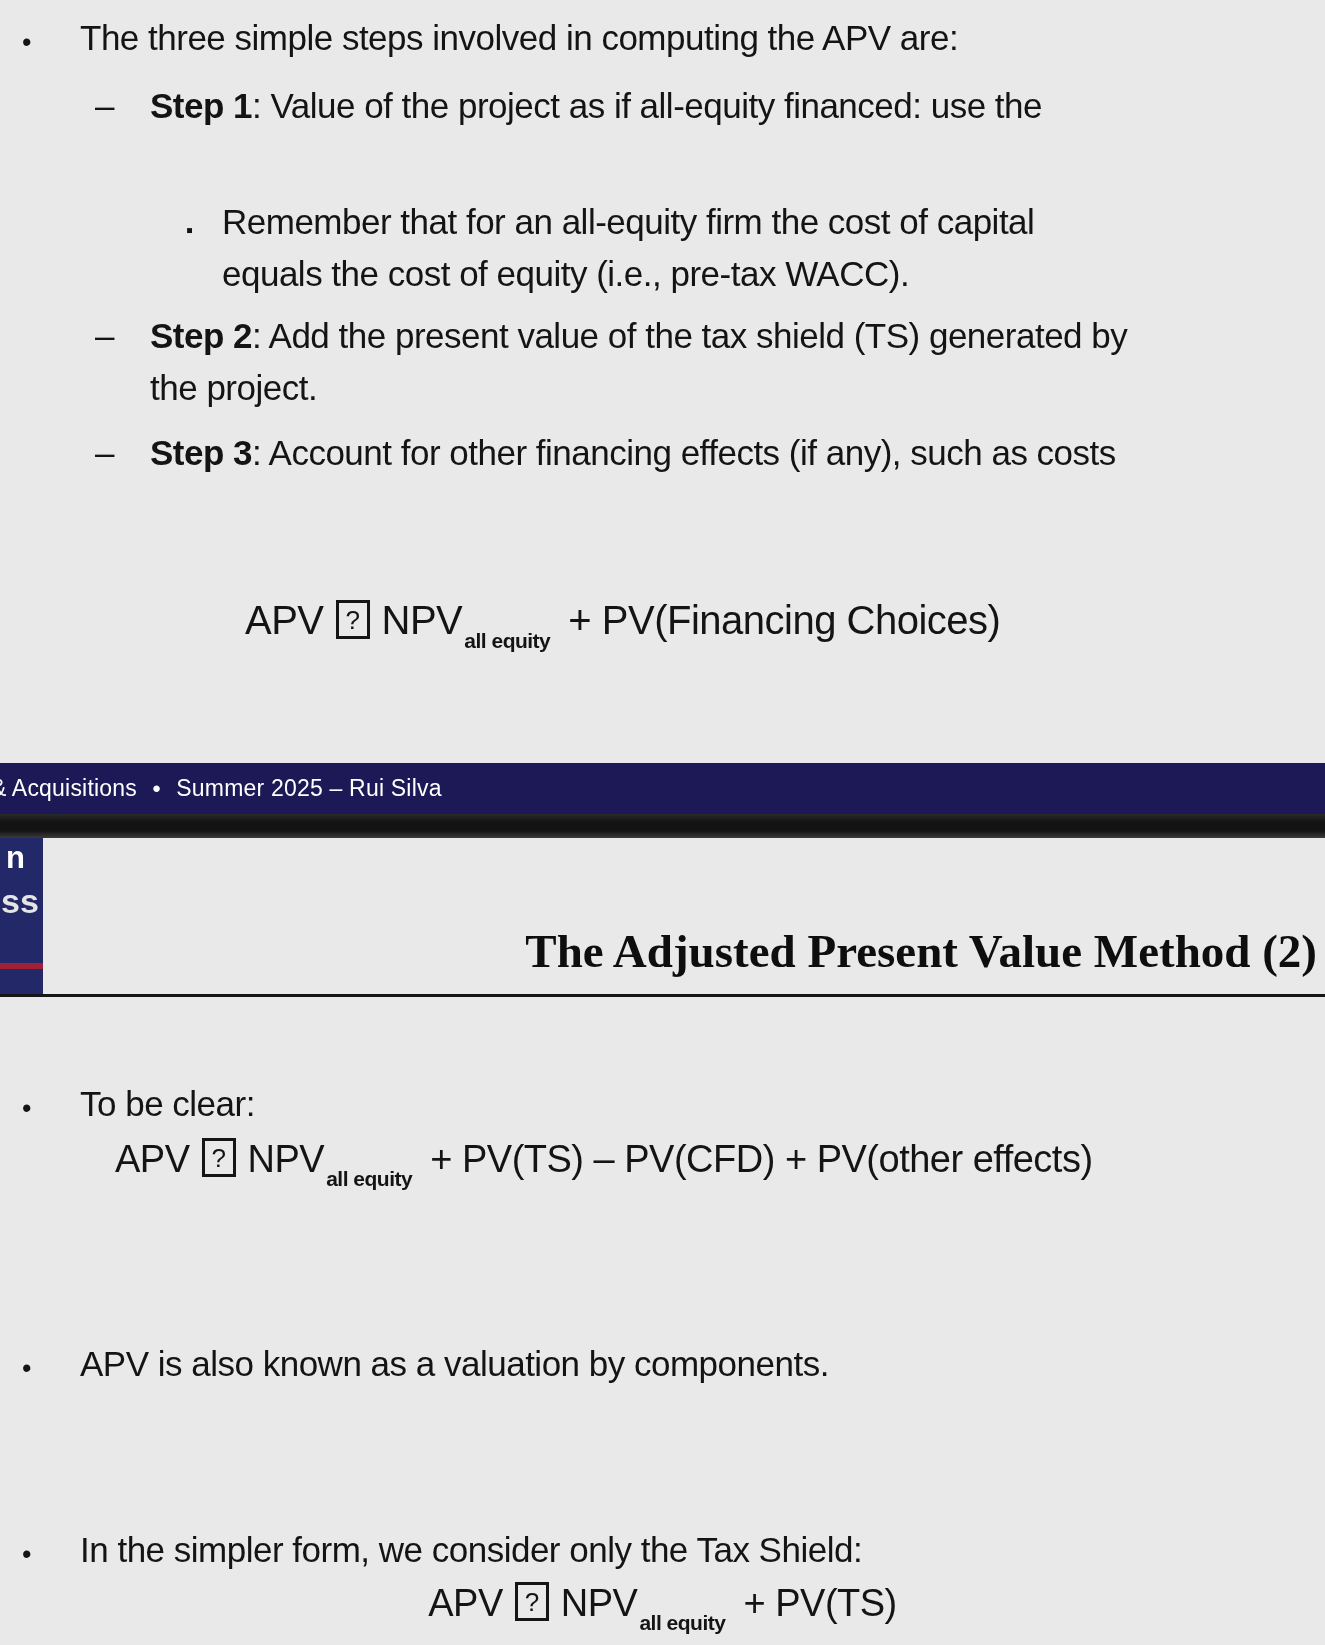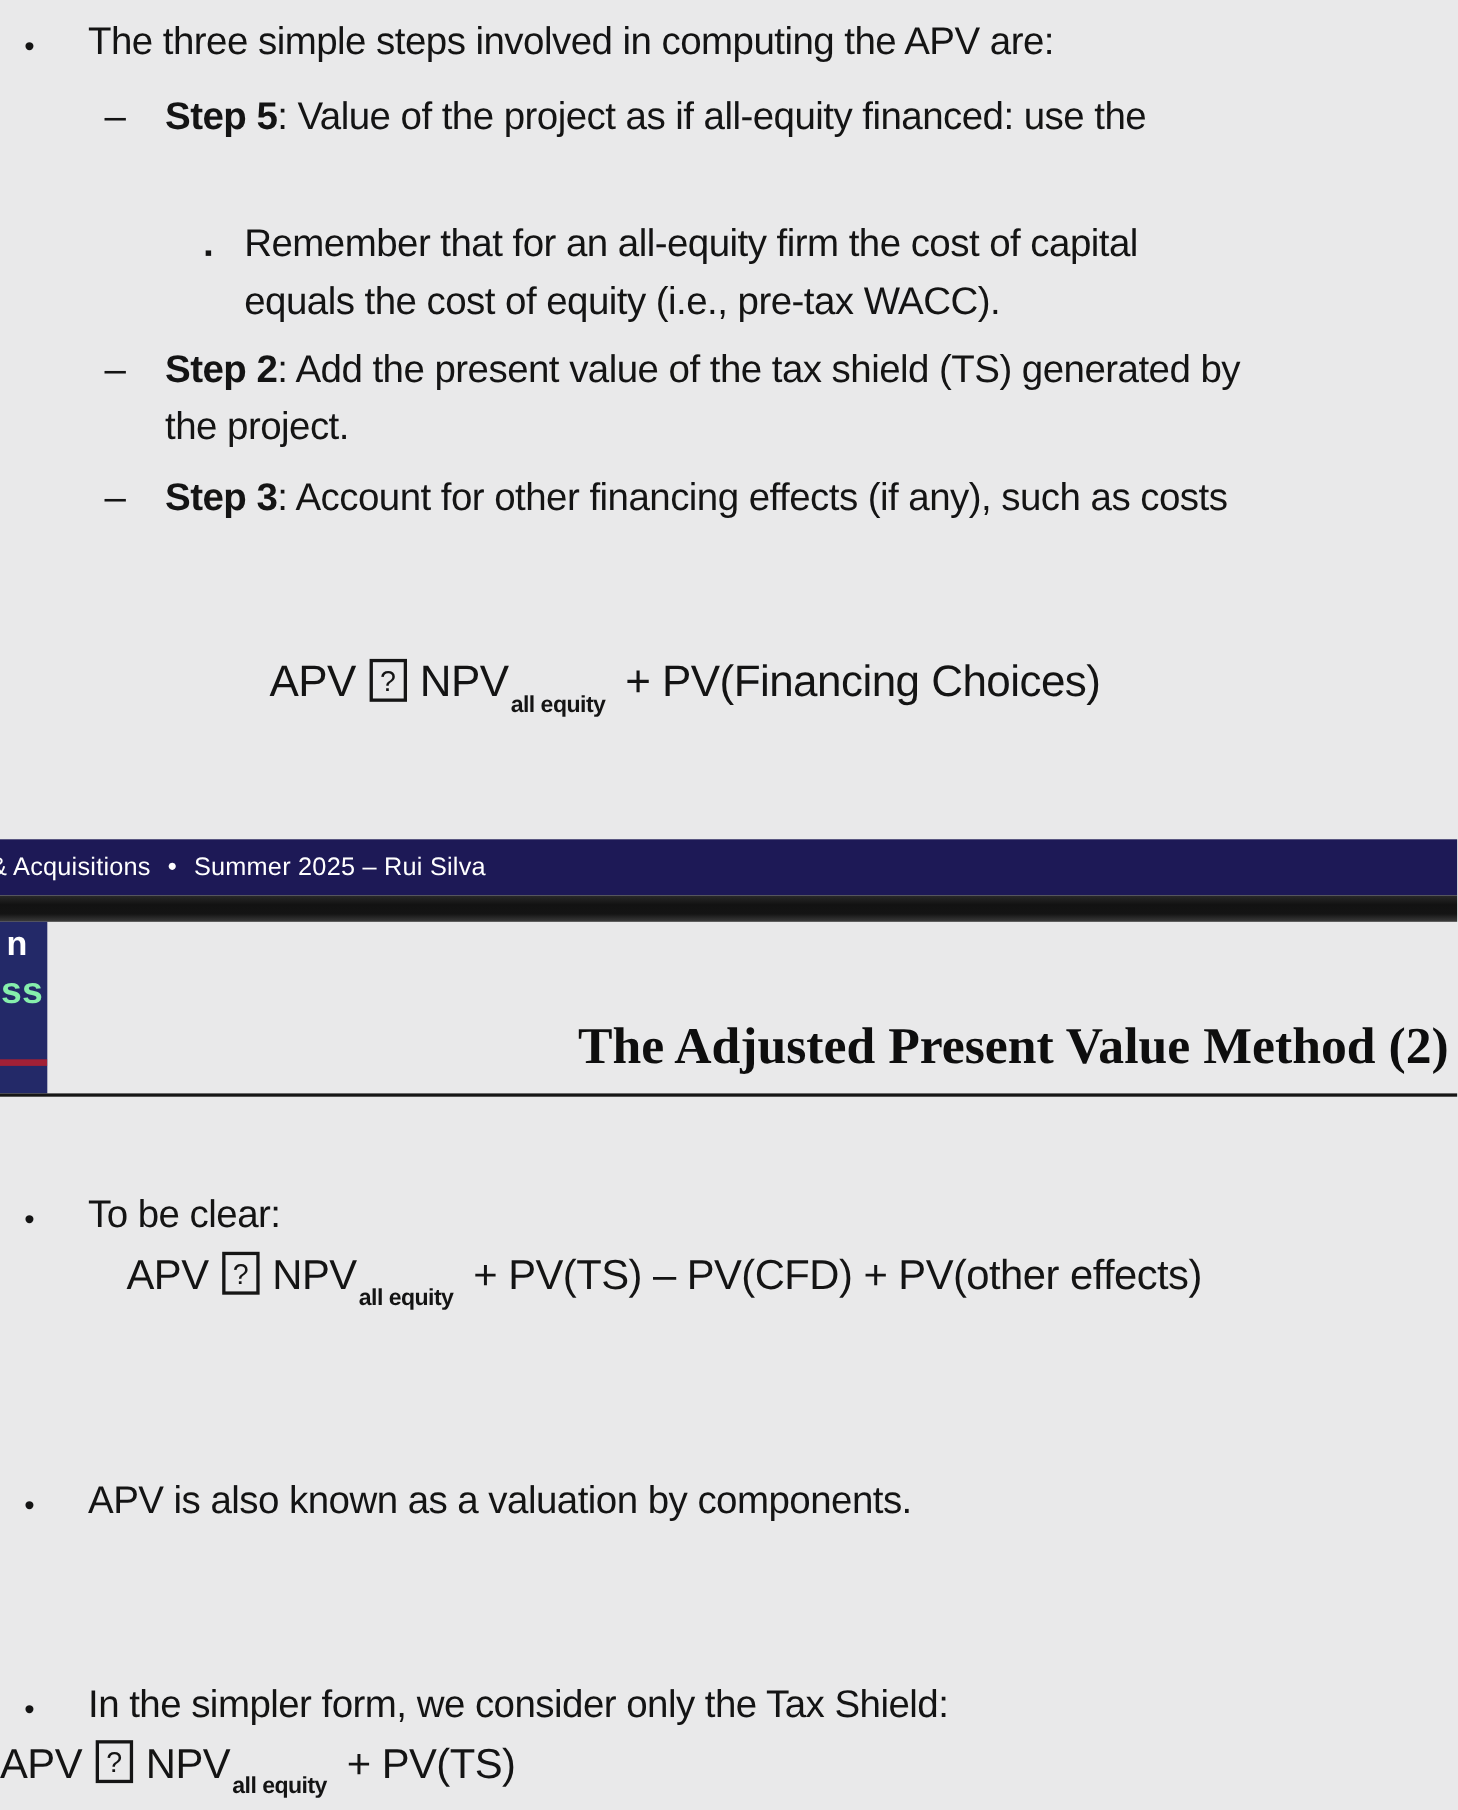--- a/index.html
+++ b/index.html
@@ -18,21 +18,21 @@
   .step-lead{font-weight:bold;}
 
   
   .formula{font-size:40px;letter-spacing:-0.5px;}
   .formula .tofu{display:inline-block;border:3px solid #151515;padding:1px 7px 0 7px;
                  font-size:26px;line-height:32px;vertical-align:5px;margin:0 12px;}
   .formula .sub{font-size:21px;vertical-align:-14px;margin:0 10px 0 2px;letter-spacing:-0.5px;font-weight:bold;}
   .formula .post{margin-left:8px;}
   #formula-1{top:598px;left:245px;}
   #formula-2{top:1138px;left:115px;font-size:38px;}
-  #formula-3{top:1582px;left:0;width:100%;text-align:left;font-size:38px;}
+  #formula-3{top:1582px;left:0;width:100%;text-align:center;font-size:38px;}
 
   
   #bullet-1{top:12px;left:0;width:100%;}
   #step-1{top:80px;left:0;width:100%;}
   #sub-bullet{top:196px;left:0;width:100%;}
   #step-2{top:310px;left:0;width:100%;}
   #step-3{top:427px;left:0;width:100%;}
 
   
   #footer-bar{top:763px;left:0;width:100%;height:51px;background:#1d1956;}
@@ -40,21 +40,21 @@
                font-size:23px;letter-spacing:0.2px;}
   #footer-text .fdot{font-size:15px;vertical-align:3px;margin:0 15px;}
 
   
   #page-gap{top:814px;left:0;width:100%;height:24px;
             background:linear-gradient(180deg,#2a2a2a 0%,#121212 35%,#141414 70%,#3c3c3c 100%);}
 
   
   #logo-block{top:838px;left:0;width:43px;height:156px;background:#232968;overflow:hidden;}
   #logo-frag-top{position:absolute;top:2px;left:6px;color:#fff;font-size:31px;font-weight:bold;}
-  #logo-frag-bottom{position:absolute;top:44px;left:1px;color:#86efac;font-size:34px;font-weight:bold;}
+  #logo-frag-bottom{position:absolute;top:44px;left:1px;color:#e5e5e5;font-size:34px;font-weight:bold;}
   #logo-stripe{position:absolute;top:125px;left:0;width:100%;height:6px;background:#a22036;}
   #slide2-title{top:924px;left:90px;right:8px;text-align:right;
                 font-family:"Liberation Serif",serif;font-weight:bold;font-size:47px;color:#0e0e0e;}
   #title-rule{top:994px;left:0;width:100%;height:3px;background:#161616;}
 
   
   #bullet-clear{top:1078px;left:0;width:100%;}
   #bullet-components{top:1338px;left:0;width:100%;}
   #bullet-simpler{top:1524px;left:0;width:100%;}
 </style>
@@ -63,21 +63,21 @@
 
 <div class="page">
 
   <div class="abs body-text" id="bullet-1">
     <span class="marker1">•</span>
     <span class="lvl1-text">The three simple steps involved in computing the APV are:</span>
   </div>
 
   <div class="abs body-text" id="step-1">
     <span class="marker2">–</span>
-    <span class="lvl2-text"><b class="step-lead">Step 5</b><span>: Value of the project as if all-equity financed: use the</span><br>
+    <span class="lvl2-text"><b class="step-lead">Step 1</b><span>: Value of the project as if all-equity financed: use the</span><br>
     </span>
   </div>
 
   <div class="abs body-text" id="sub-bullet">
     <span class="marker3">▪</span>
     <span class="lvl3-text"><span>Remember that for an all-equity firm the cost of capital</span><br>
     <span>equals the cost of equity (i.e., pre-tax WACC).</span></span>
   </div>
 
   <div class="abs body-text" id="step-2">

